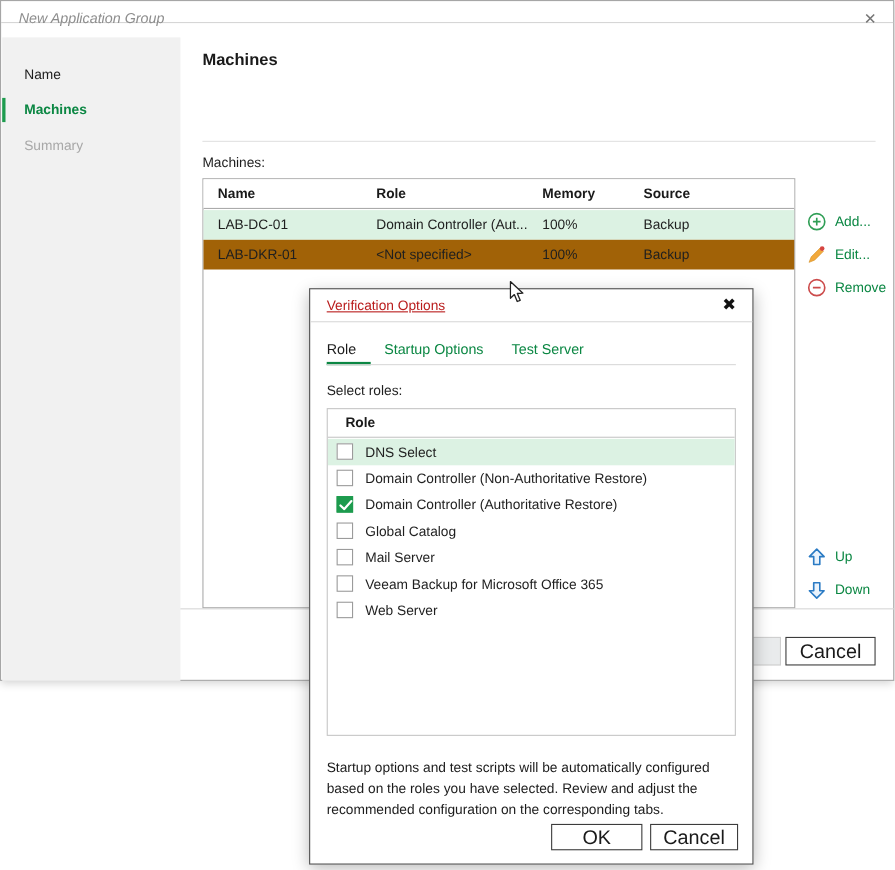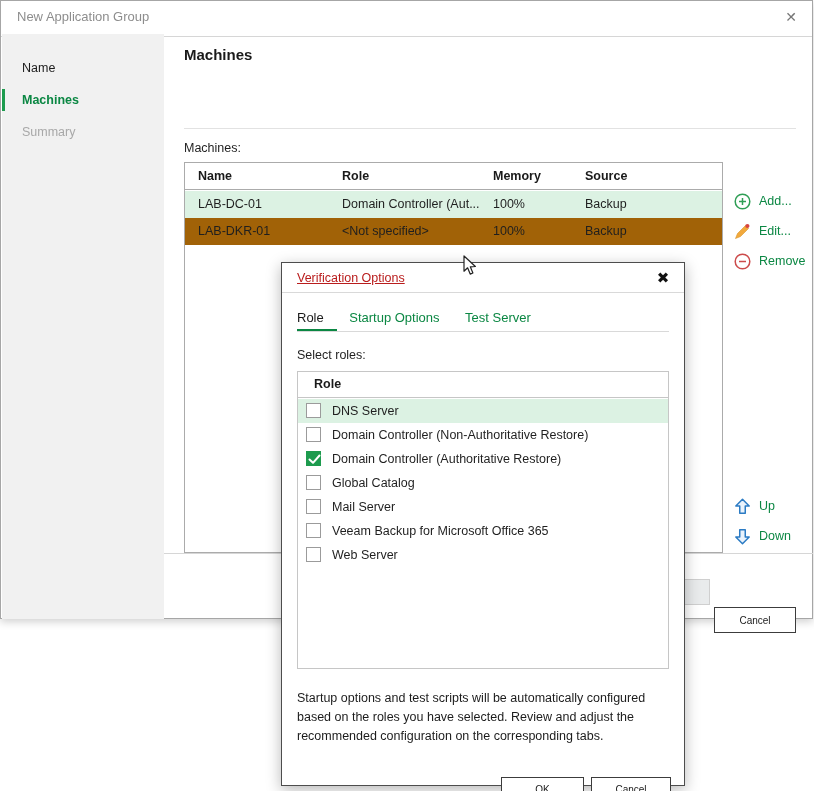--- a/index.html
+++ b/index.html
@@ -3,22 +3,22 @@
 <meta charset="utf-8">
 <style>
   * { margin:0; padding:0; box-sizing:border-box; }
   html,body { background:#ffffff; }
   body { font-family:"Liberation Sans","DejaVu Sans",sans-serif; font-size:12.5px; color:#333; }
   #stage { position:relative; width:814px; height:791px; background:#fff; overflow:hidden; }
 
   
   .outer-dialog { position:absolute; left:0; top:0; width:813px; height:619px;
     background:#fff; border:1px solid #a6a6a6; box-shadow:0 3px 8px rgba(0,0,0,0.18); }
-  .outer-titlebar { position:absolute; left:0; top:0; right:0; height:36px;
-    border-bottom:1px solid #d6d6d6; }
+  .outer-titlebar { position:absolute; left:0; top:0; right:0; height:20px;
+    border-bottom:1px solid #d6d6d6;font-style:italic; }
   .outer-title { position:absolute; left:16px; top:0; line-height:32px; font-size:13px; color:#8d8d8d; }
   .outer-close { position:absolute; right:12px; top:7px; width:18px; height:18px; text-align:center;
     line-height:18px; color:#767676; font-size:14px; font-weight:bold; cursor:pointer; }
 
   .sidebar { position:absolute; left:1px; top:33px; width:162px; height:585px; background:#f1f1f1; }
   .side-item { position:relative; height:32px; line-height:32px; padding-left:20px; color:#1d1d1d; cursor:pointer; }
   .side-item.active { color:#0b8743; font-weight:bold; }
   .side-item.active .side-bar { position:absolute; left:0; top:5px; width:3px; height:22px; background:#1d9b4e; }
   .side-item.disabled { color:#a8a8a8; }
   .sidebar { padding-top:18px; }
@@ -41,22 +41,22 @@
 
   .action-col { position:absolute; left:733px; top:190px; }
   .action-btn { position:relative; display:flex; align-items:center; gap:8px; height:20px; margin-bottom:10px;
     color:#0b8743; cursor:pointer; white-space:nowrap; }
   .action-btn svg { display:block; }
   .order-col { position:absolute; left:733px; top:495px; }
 
   .btnbar-divider { position:absolute; left:163px; top:552px; width:649px; border-top:1px solid #d6d6d6; }
   .obscured-button { position:absolute; left:627px; top:578px; width:82px; height:26px;
     background:#e9ebec; border:1px solid #cfcfcf; }
-  .win-btn { background:#fff; border:1px solid #3c3c3c; color:#1a1a1a; font-size:10px;
-    text-align:center; cursor:pointer; font-family:inherit;margin-top:28px; }
+  .win-btn { background:#fff; border:1px solid #3c3c3c; color:#1a1a1a; font-size:18px;
+    text-align:center; cursor:pointer; font-family:inherit; }
   .outer-cancel { position:absolute; left:713px; top:578px; width:82px; height:26px; }
 
   
   .inner-dialog { position:absolute; left:281px; top:262px; width:404px; height:524px;
     background:#fff; border:1px solid #4d4d4d; box-shadow:0 4px 14px rgba(0,0,0,0.28); }
   .inner-titlebar { position:absolute; left:0; top:0; right:0; height:30px; border-bottom:1px solid #d9d9d9; }
   .inner-title { position:absolute; left:15px; top:0; line-height:30px; color:#b91c1c; font-size:12.5px;text-decoration:underline; }
   .inner-close { position:absolute; right:12px; top:6px; width:18px; height:18px; text-align:center;
     line-height:18px; color:#111; font-size:15px; font-weight:bold; cursor:pointer; }
 
@@ -208,21 +208,21 @@
 
     <div class="select-roles-label">Select roles:</div>
 
     <div class="roles-table">
       <div class="rt-header">
         <span>Role</span>
       </div>
 
       <div class="role-row hl" style="top:27px">
         <span class="cb"></span>
-        <span class="rlabel">DNS Server</span>
+        <span class="rlabel">DNS Select</span>
       </div>
       <div class="role-row" style="top:51px">
         <span class="cb"></span>
         <span class="rlabel">Domain Controller (Non-Authoritative Restore)</span>
       </div>
       <div class="role-row" style="top:75px">
         <span class="cb checked">
           <svg width="13" height="11" viewBox="0 0 13 11">
               <path d="M1.5 5.5 L5 8.8 L11.5 1.5" fill="none" stroke="#ffffff" stroke-width="2" stroke-linecap="round" stroke-linejoin="round"></path>
             </svg>

